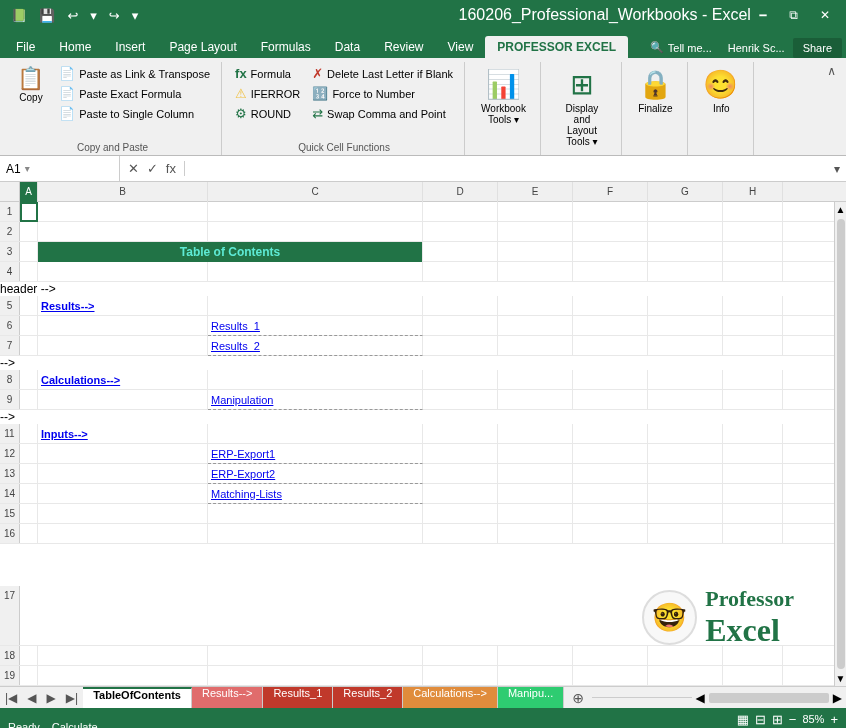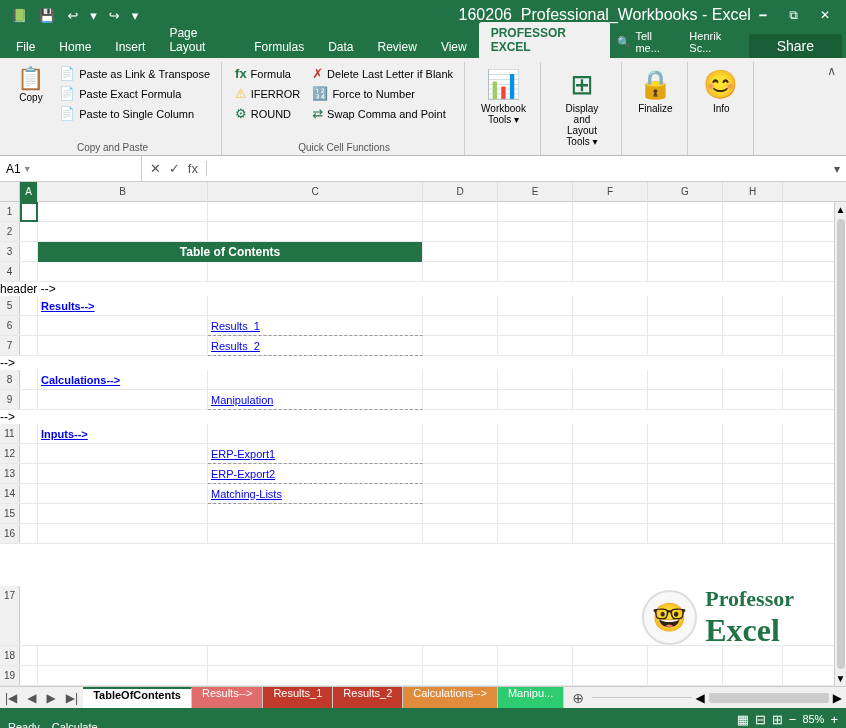--- a/index.html
+++ b/index.html
@@ -115,21 +115,21 @@
 
     
     .formula-bar {
       display: flex;
       align-items: center;
       border-bottom: 1px solid #ccc;
       height: 26px;
       background: white;
     }
     .name-box {
-      width: 142px;
+      width: 120px;
       border-right: 1px solid #ccc;
       padding: 0 6px;
       font-size: 12px;
       display: flex;
       align-items: center;
       height: 100%;
     }
     .formula-controls {
       display: flex;
       align-items: center;
@@ -209,21 +209,21 @@
     .cell.col-h { width: 60px; }
 
     .cell-active {
       outline: 2px solid #217346;
       outline-offset: -2px;
     }
 
     
     .toc-cell {
       background: #217346;
-      color: #ffffff;
+      color: #5eead4;
       font-weight: bold;
       text-align: center;
       font-size: 12px;
     }
     .link-cell {
       color: #0000EE;
       text-decoration: underline;
       cursor: pointer;
     }
     .bold-cell { font-weight: bold; }
@@ -324,21 +324,21 @@
   <div class="ribbon-tab">Insert</div>
   <div class="ribbon-tab">Page Layout</div>
   <div class="ribbon-tab">Formulas</div>
   <div class="ribbon-tab">Data</div>
   <div class="ribbon-tab">Review</div>
   <div class="ribbon-tab">View</div>
   <div class="ribbon-tab active">PROFESSOR EXCEL</div>
   <div style="flex:1"></div>
   <span style="color:white; font-size:11px; padding: 4px 8px; cursor:pointer; display:flex; align-items:center; gap:4px;">🔍 <span>Tell me...</span></span>
   <span style="color:white; font-size:11px; padding: 4px 8px; cursor:pointer;">Henrik Sc...</span>
-  <span style="color:white; font-size:14px; padding: 4px 28px; background:#1a5e38; cursor:pointer; border-radius:2px;">Share</span>
+  <span style="color:white; font-size:11px; padding: 4px 10px; background:#1a5e38; cursor:pointer; border-radius:2px;">Share</span>
 </div>
 
 <div class="ribbon">
 
   <div class="ribbon-group">
     <div class="ribbon-group-content">
 
       <div class="ribbon-btn-large">
         <span class="btn-icon">📋</span>
         <span class="btn-label">Copy</span>

